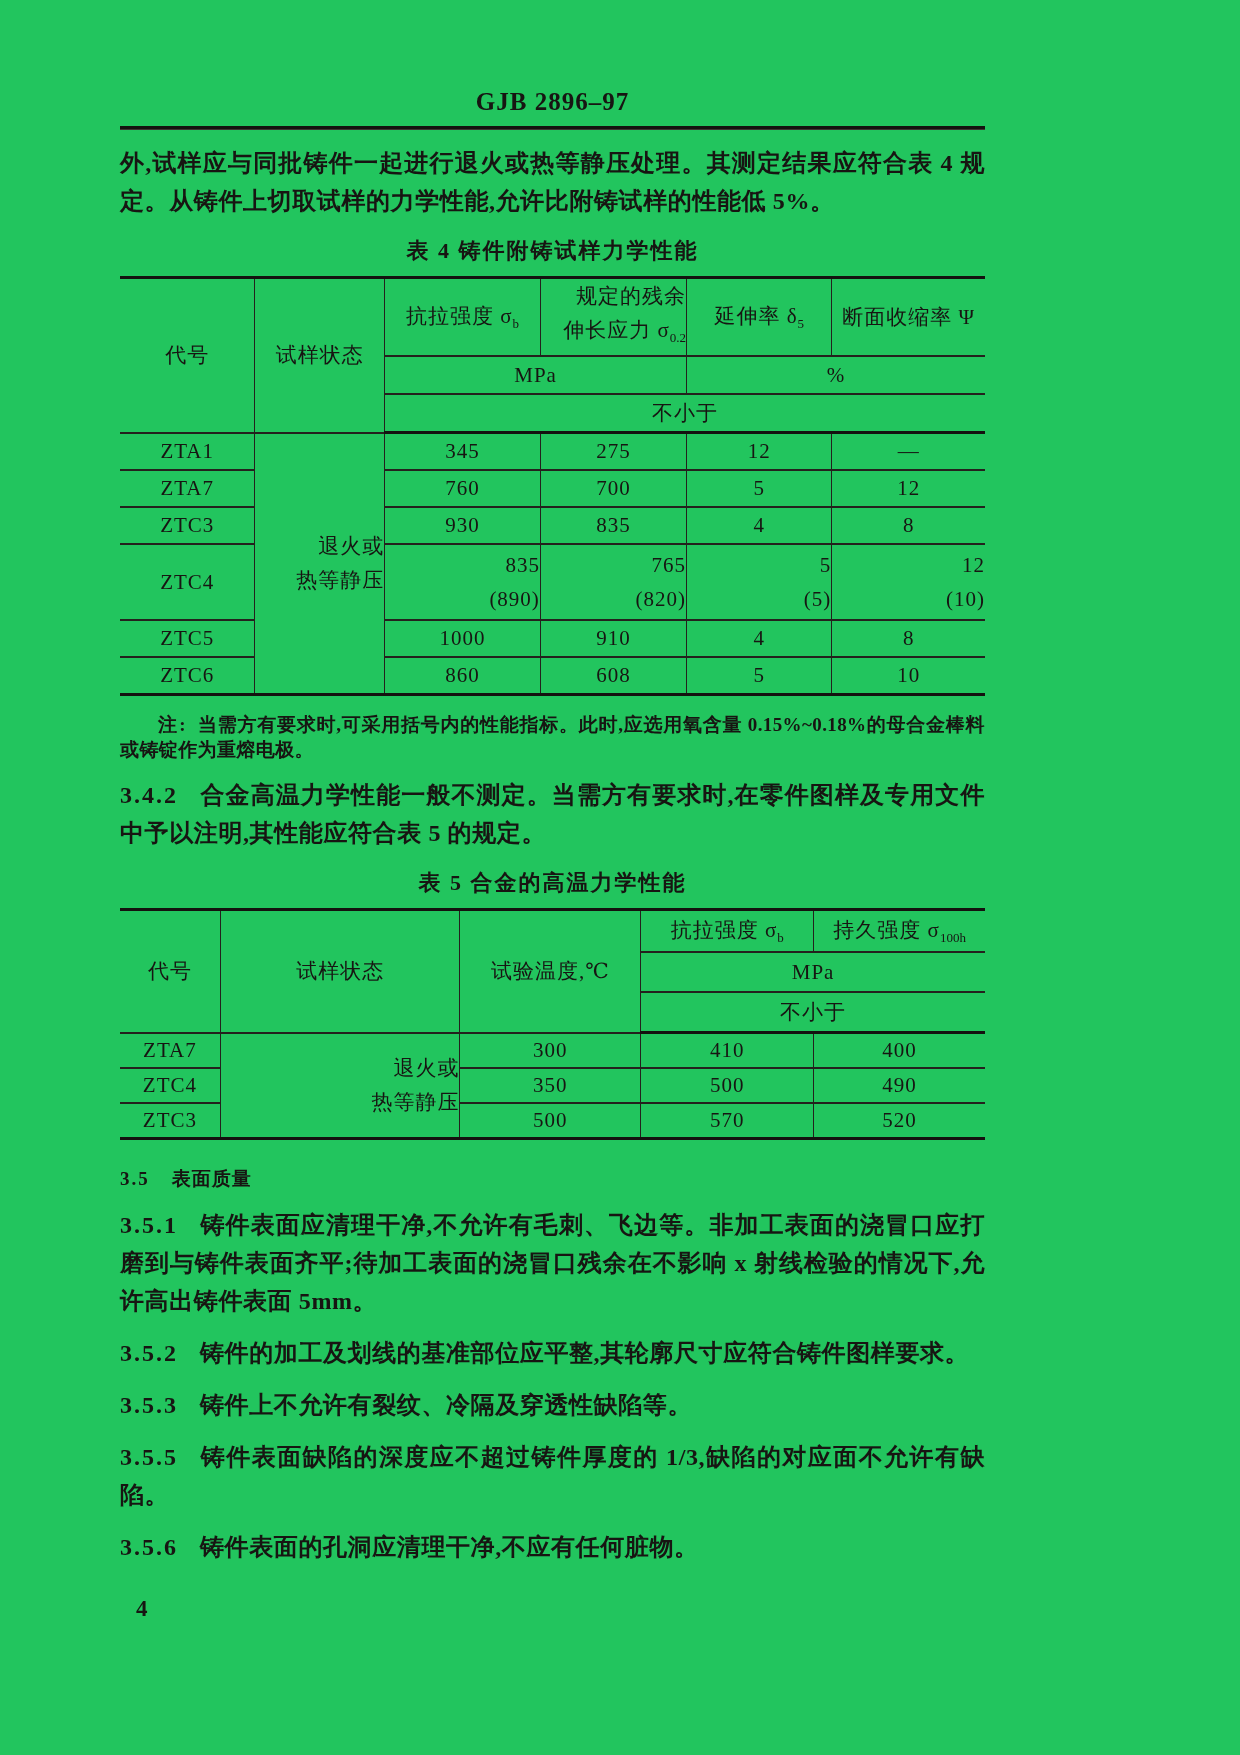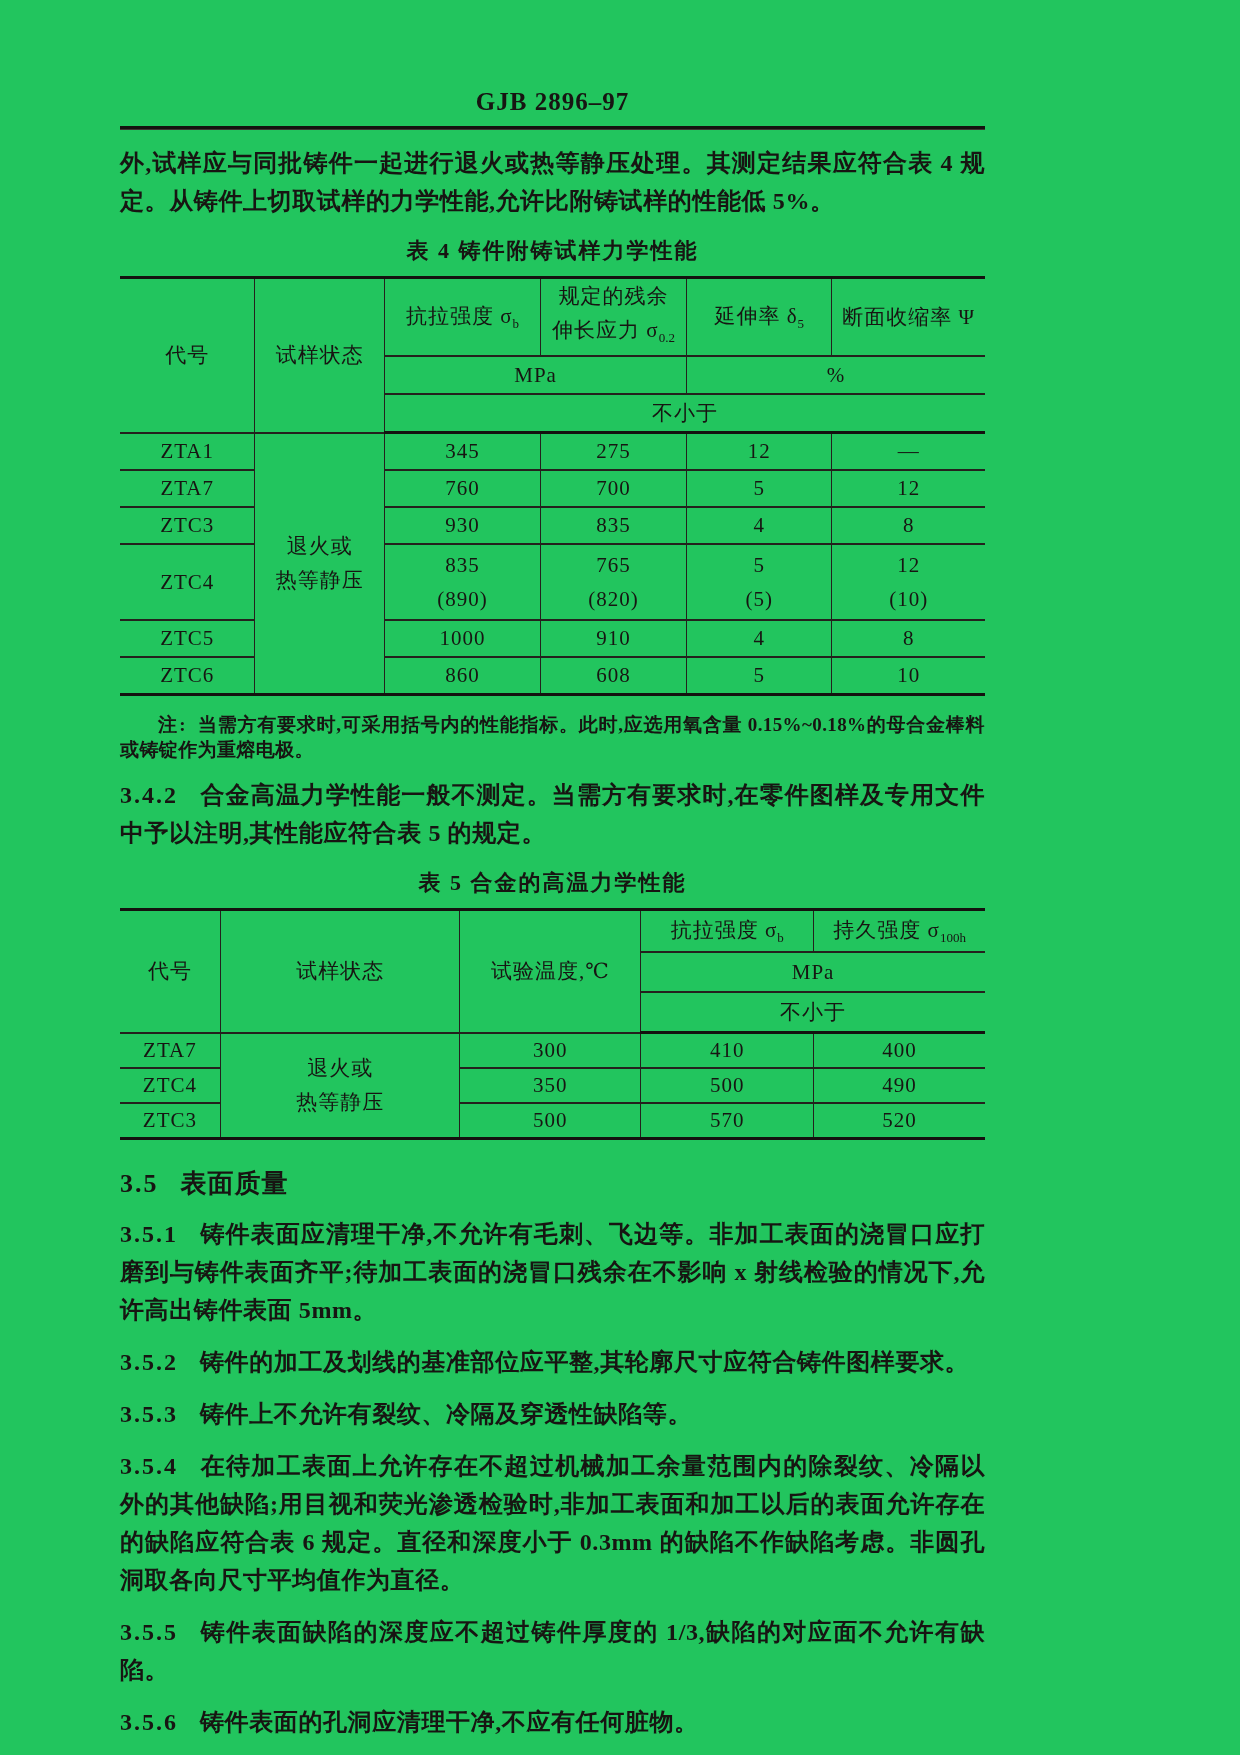--- a/index.html
+++ b/index.html
@@ -15,21 +15,21 @@
   .doc-code{
     text-align:center;font-size:25px;font-weight:700;
     letter-spacing:1px;margin:0 0 10px 0;
   }
   .rule{height:3px;background:#14120f;border-bottom:1px solid #3a3631;margin-bottom:2px;}
   .para{
     margin:14px 0 0 0;font-size:24px;line-height:38px;
     text-align:justify;letter-spacing:0.6px;font-weight:600;
   }
   .pnum{font-weight:700;margin-right:22px;letter-spacing:2px;}
-  .heading{margin:26px 0 4px 0;font-size:26px;font-weight:700;letter-spacing:1px;}
+  .heading{margin:26px 0 4px 0;font-size:19px;font-weight:700;letter-spacing:1px;}
   .tbl-title{
     text-align:center;font-size:22px;font-weight:700;
     margin:16px 0 10px 0;letter-spacing:2px;
   }
   table.t{
     width:100%;border-collapse:collapse;table-layout:fixed;
     border-top:3px solid #14120f;border-bottom:3px solid #14120f;
   }
   table.t td{
     border:1px solid #24211d;border-top-width:2px;border-bottom-width:2px;
@@ -40,21 +40,21 @@
   table.t td:last-child{border-right:none;}
   tr.h1 td{height:70px;}
   tr.h2 td{height:36px;}
   tr.h3 td{height:36px;border-bottom:3px solid #14120f;}
   tr.dr td{height:35px;}
   tr.dr2 td{height:74px;}
   table.t5 tr.h1 td{height:40px;}
   table.t5 tr.h2 td{height:38px;}
   table.t5 tr.h3 td{height:38px;}
   table.t5 tr.dr td{height:33px;}
-  .l{display:block;line-height:34px;}
+  .l{display:block;line-height:34px;text-align:right;}
   sub{font-size:13px;letter-spacing:0;}
   .note{
     margin:16px 0 0 0;font-size:19px;line-height:25px;
     text-align:justify;text-indent:38px;font-weight:600;letter-spacing:0.4px;
   }
   .note .pnum{margin-right:10px;}
   .pageno{margin:30px 0 0 16px;font-size:23px;font-weight:700;}
 </style>
 </head>
 <body>
@@ -209,20 +209,19 @@
           <td>520</td>
         </tr>
       </tbody>
     </table>
 
     <p class="heading"><span class="pnum">3.5</span><span>表面质量</span></p>
 
     <p class="para"><span class="pnum">3.5.1</span><span>铸件表面应清理干净,不允许有毛刺、飞边等。非加工表面的浇冒口应打磨到与铸件表面齐平;待加工表面的浇冒口残余在不影响 x 射线检验的情况下,允许高出铸件表面 5mm。</span></p>
     <p class="para"><span class="pnum">3.5.2</span><span>铸件的加工及划线的基准部位应平整,其轮廓尺寸应符合铸件图样要求。</span></p>
     <p class="para"><span class="pnum">3.5.3</span><span>铸件上不允许有裂纹、冷隔及穿透性缺陷等。</span></p>
-    <p class="para"><span class="pnum">3.5.4</span><span>在待加工表面上允许存在不超过机械加工余量范围内的除裂纹、冷隔以外的其他缺陷;用目视和荧光渗透检验时,非加工表面和加工以后的表面允许存在的缺陷应符合表 6 规定。直径和深度小于 0.3mm 的缺陷不作缺陷考虑。非圆孔洞取各向尺寸平均值作为直径。</span></p>
     <p class="para"><span class="pnum">3.5.5</span><span>铸件表面缺陷的深度应不超过铸件厚度的 1/3,缺陷的对应面不允许有缺陷。</span></p>
     <p class="para"><span class="pnum">3.5.6</span><span>铸件表面的孔洞应清理干净,不应有任何脏物。</span></p>
 
     <p class="pageno">4</p>
 
   </div>
 </div>
 
 </body></html>

